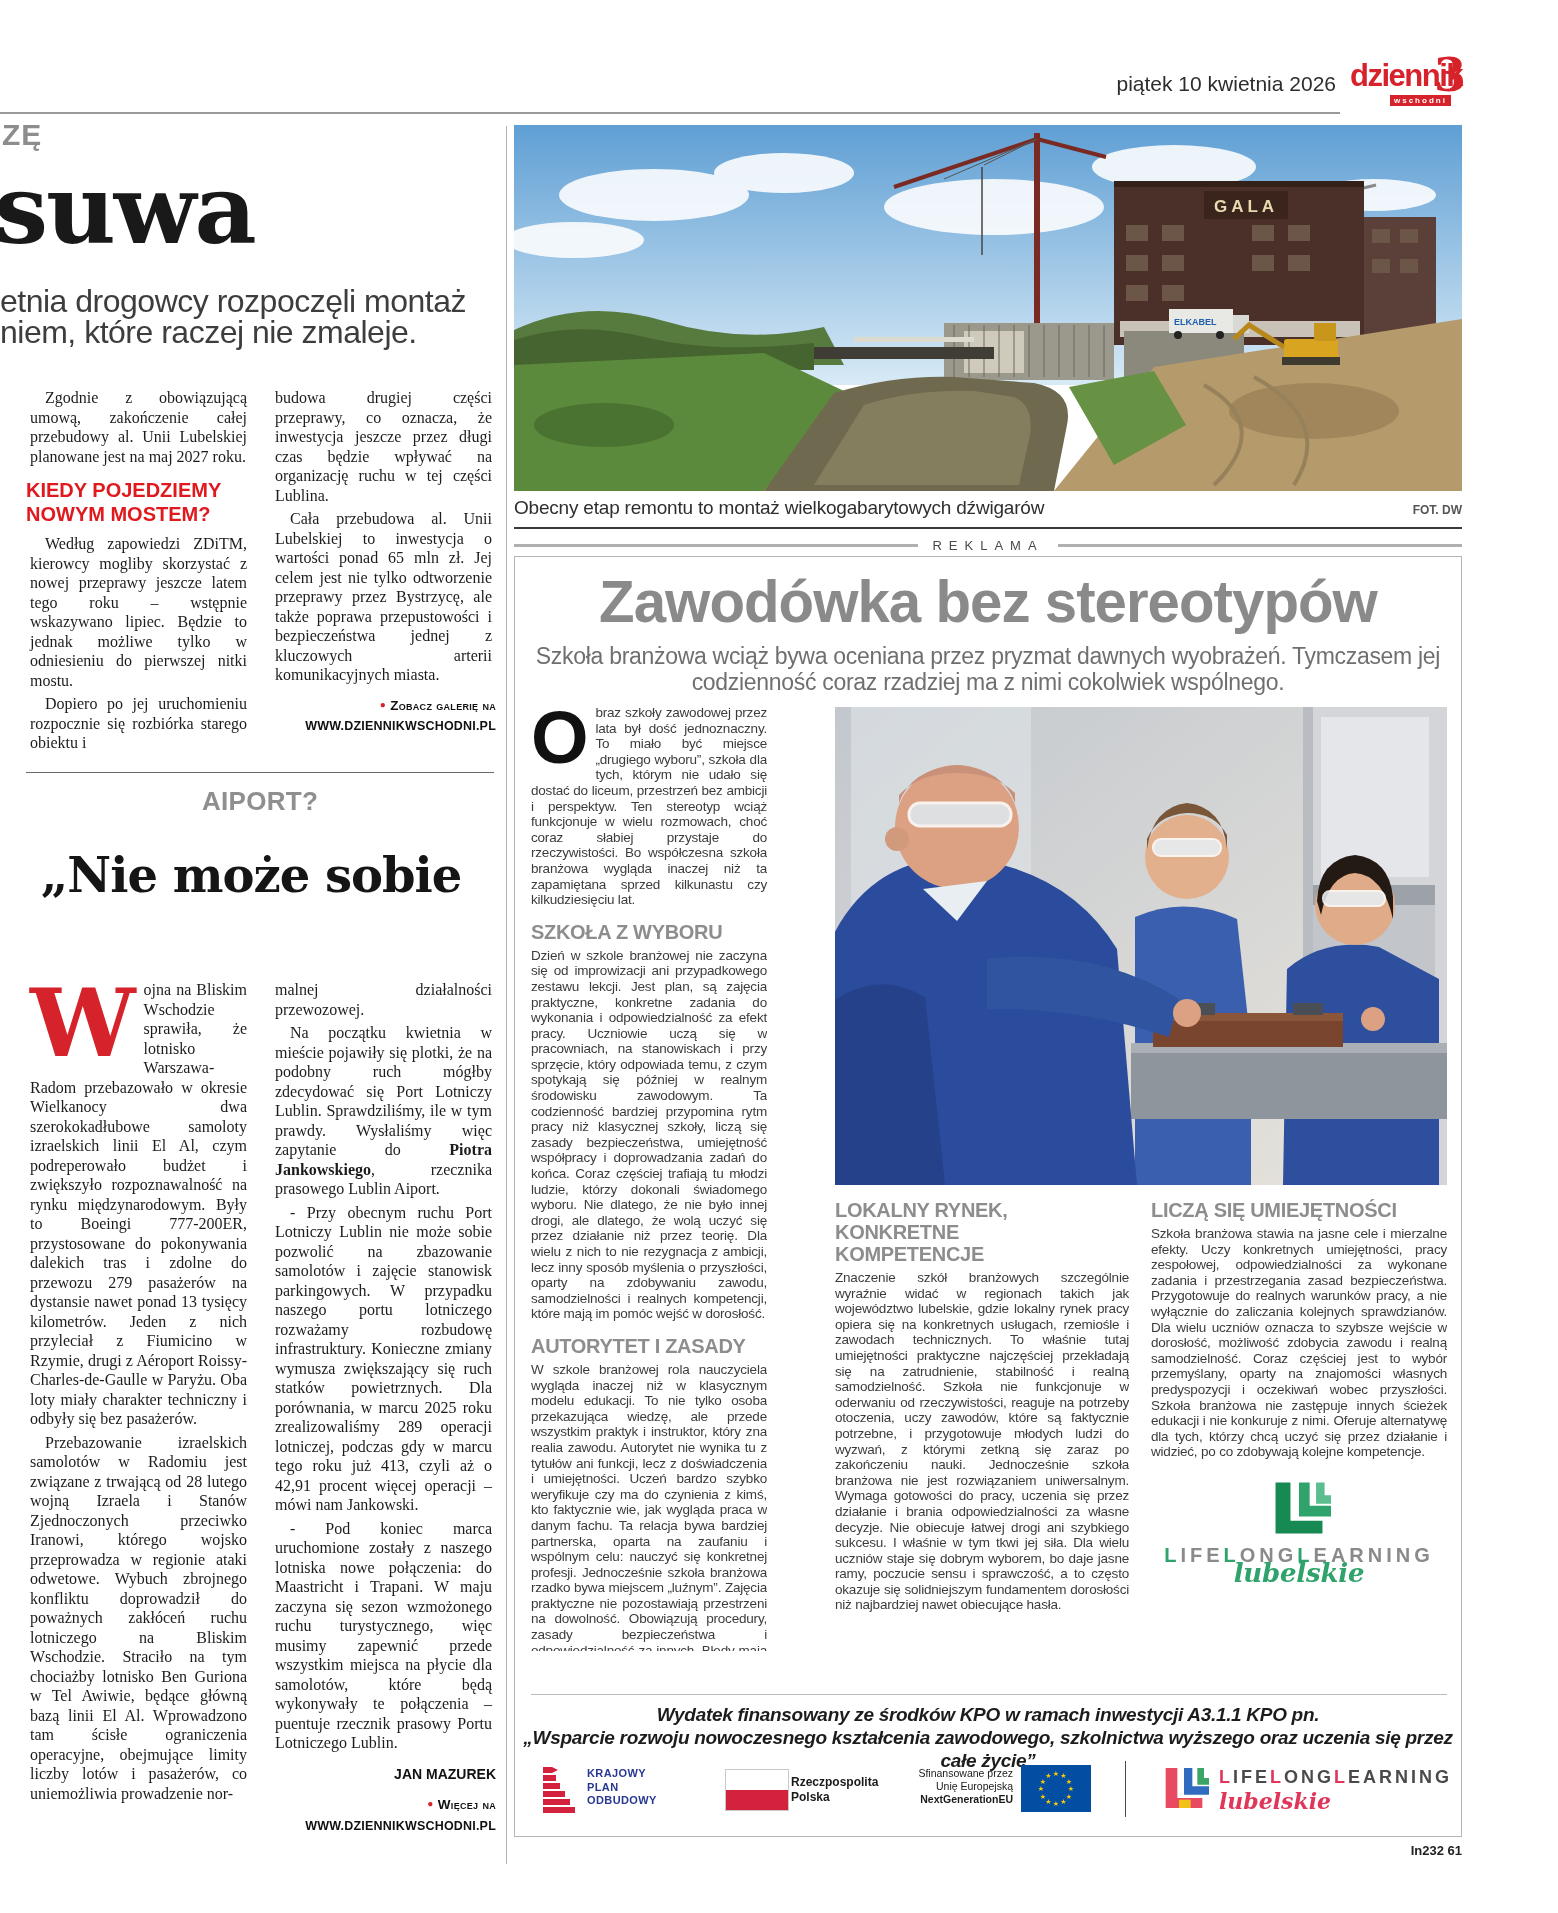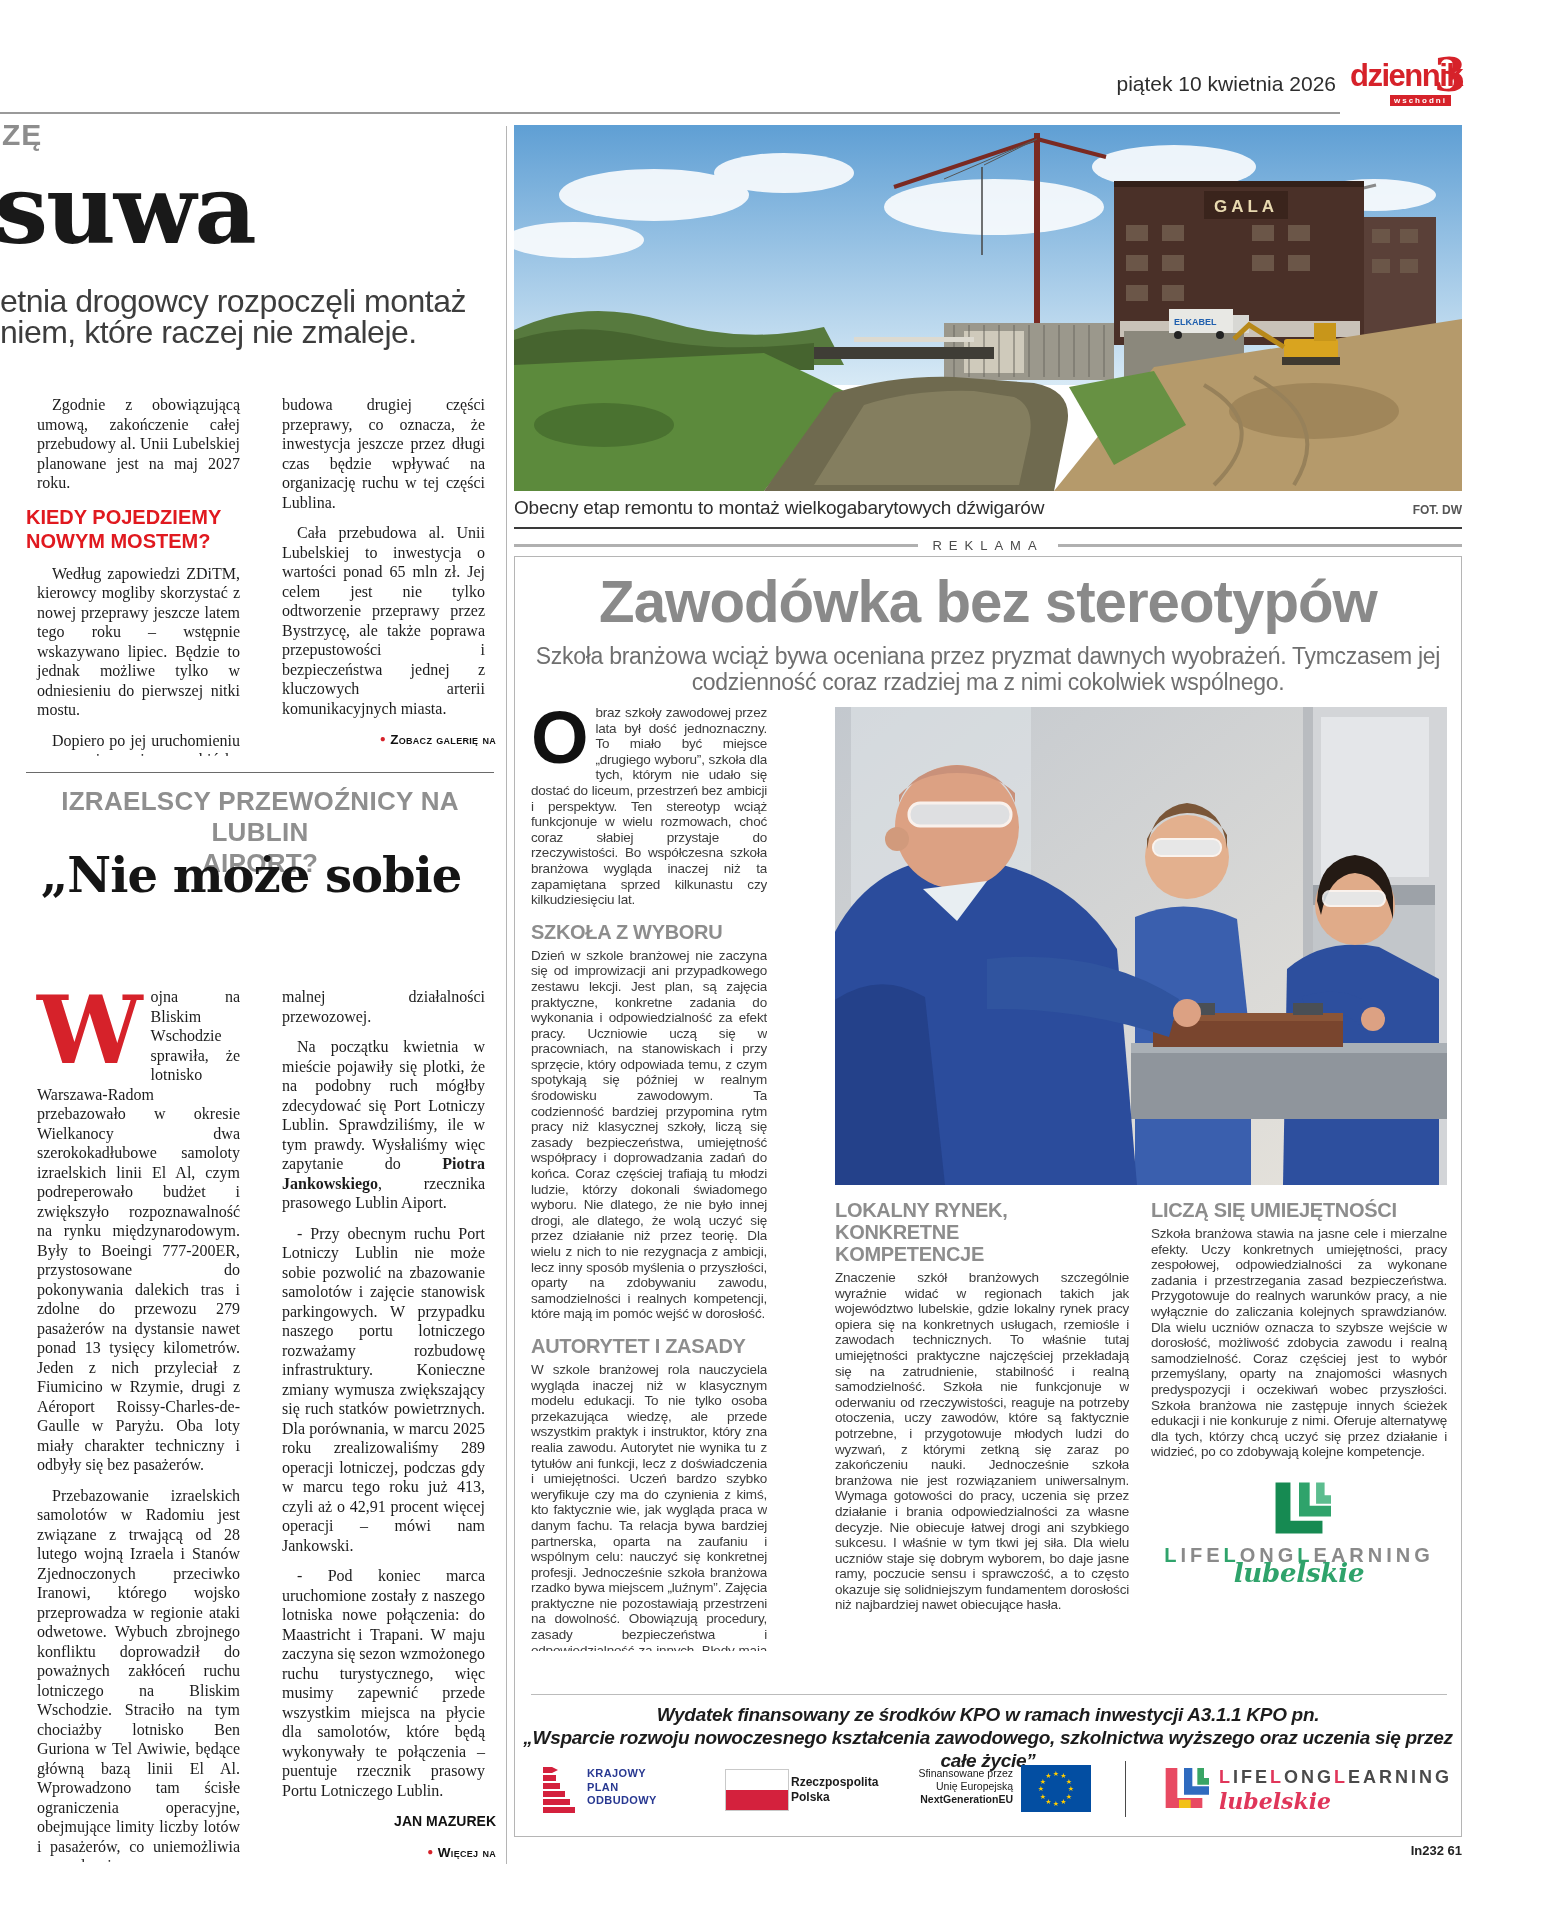--- a/index.html
+++ b/index.html
@@ -10,21 +10,21 @@
   .hdr-logo{position:absolute;left:1350px;top:58px;font-family:"Liberation Sans",sans-serif;font-weight:800;font-size:31px;color:#d6222a;letter-spacing:-1.5px;}
   .hdr-logo-sub{position:absolute;left:1390px;top:95px;background:#d6222a;color:#fff;font-family:"Liberation Sans",sans-serif;font-size:8px;letter-spacing:2px;padding:1px 4px;font-weight:700;}
   .hdr-pagenum{position:absolute;left:1434px;top:48px;font-family:"DejaVu Serif",serif;font-weight:700;font-size:46px;color:#d6222a;}
   .col-rule{position:absolute;left:506px;top:126px;width:1px;height:1738px;background:#b5b5b5;}
   
   .kicker-frag{position:absolute;left:2px;top:118px;font-family:"Liberation Sans",sans-serif;font-weight:700;font-size:30px;color:#8d8d8d;letter-spacing:1px;}
   .headline-frag{position:absolute;left:-6px;top:162px;font-family:"DejaVu Serif",serif;font-weight:700;font-size:96px;line-height:96px;letter-spacing:-2px;color:#191919;}
   .lead{position:absolute;left:0;top:286px;width:500px;font-family:"Liberation Sans",sans-serif;font-size:32px;line-height:31px;color:#3d3d3d;letter-spacing:-0.5px;}
   .np-cols{position:absolute;left:26px;width:470px;display:flex;gap:20px;overflow:hidden;}
   .np-col{width:225px;font-size:16px;line-height:19.5px;text-align:justify;}
-  .np-col p{margin:11px;text-indent:15px;}
+  .np-col p{margin:4px;text-indent:15px;}
   .np-col p.noindent{text-indent:0;}
   .art1{top:384px;height:372px;}
   .art2{top:976px;height:886px;}
   .red-sub{font-family:"Liberation Sans",sans-serif;font-weight:700;font-size:20px;line-height:24px;color:#e0191f;margin:12px 0 8px;text-align:left;}
   .hr1{position:absolute;left:26px;top:772px;width:468px;height:1px;background:#6a6a6a;}
   .kicker2{position:absolute;left:26px;top:786px;width:468px;text-align:center;font-family:"Liberation Sans",sans-serif;font-weight:700;font-size:26px;line-height:31px;color:#8f8f8f;letter-spacing:0.3px;}
   .quote-head{position:absolute;left:6px;top:850px;width:490px;text-align:center;font-family:"DejaVu Serif",serif;font-weight:700;font-size:48px;line-height:50px;color:#151515;letter-spacing:-1px;}
   .dropcap-w{float:left;font-family:"DejaVu Serif",serif;font-weight:700;font-size:94px;line-height:74px;color:#d6222a;padding:6px 8px 0 0;}
   .byline{font-family:"Liberation Sans",sans-serif;font-weight:700;font-size:14px;text-align:right;margin-top:12px;text-indent:0;color:#111;}
   .promo{margin-top:10px;text-align:right;font-family:"Liberation Sans",sans-serif;font-weight:700;color:#111;}
@@ -118,21 +118,20 @@
       <span class="b1">●</span>
       <span class="l1">Zobacz galerię na</span>
       <span class="l2">WWW.DZIENNIKWSCHODNI.PL</span>
     </div>
   </div>
 </div>
 
 <div class="hr1"></div>
 
 <div class="kicker2">
-  <div>IZRAELSCY PRZEWOŹNICY NA LUBLIN</div>
   <div>AIPORT?</div>
 </div>
 <h2 class="quote-head" style="margin:0;">
   <div>„Nie może sobie</div>
 </h2>
 
 <div class="np-cols art2">
   <div class="np-col">
     <p class="noindent"><span class="dropcap-w">W</span><span>ojna na Bliskim Wschodzie sprawiła, że lotnisko Warszawa-Radom przebazowało w okresie Wielkanocy dwa szerokokadłubowe samoloty izraelskich linii El Al, czym podreperowało budżet i zwiększyło rozpoznawalność na rynku międzynarodowym. Były to Boeingi 777-200ER, przystosowane do pokonywania dalekich tras i zdolne do przewozu 279 pasażerów na dystansie nawet ponad 13 tysięcy kilometrów. Jeden z nich przyleciał z Fiumicino w Rzymie, drugi z Aéroport Roissy-Charles-de-Gaulle w Paryżu. Oba loty miały charakter techniczny i odbyły się bez pasażerów.</span></p>
     <p>Przebazowanie izraelskich samolotów w Radomiu jest związane z trwającą od 28 lutego wojną Izraela i Stanów Zjednoczonych przeciwko Iranowi, którego wojsko przeprowadza w regionie ataki odwetowe. Wybuch zbrojnego konfliktu doprowadził do poważnych zakłóceń ruchu lotniczego na Bliskim Wschodzie. Straciło na tym chociażby lotnisko Ben Guriona w Tel Awiwie, będące główną bazą linii El Al. Wprowadzono tam ścisłe ograniczenia operacyjne, obejmujące limity liczby lotów i pasażerów, co uniemożliwia prowadzenie nor-</p>

